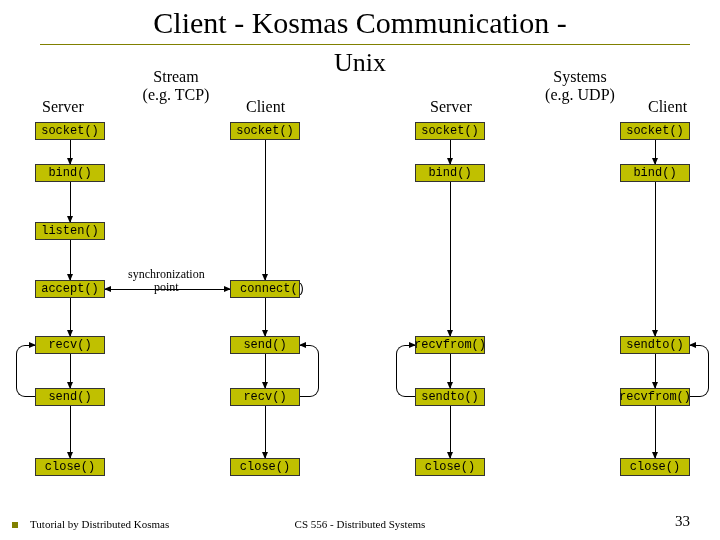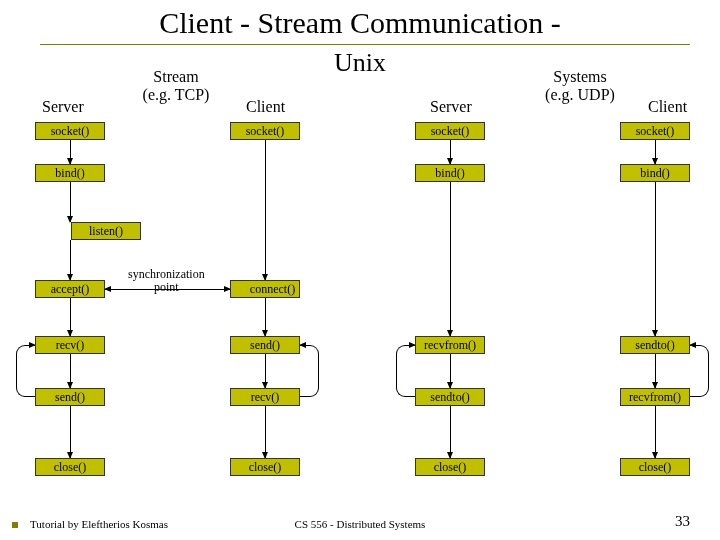--- a/index.html
+++ b/index.html
@@ -50,20 +50,21 @@
     position: absolute;
     width: 70px;
     height: 18px;
     background: #c0c000;
     border: 1px solid #333;
     font-size: 12px;
     display: flex;
     align-items: center;
     justify-content: center;
     z-index: 3;
+    font-family: Liberation Mono, monospace;
   }
   .sync {
     position: absolute;
     font-size: 12px;
     text-align: center;
     line-height: 1.05;
   }
   .footer-left {
     position: absolute;
     left: 30px;
@@ -150,40 +151,40 @@
     border-top: 3.5px solid transparent;
     border-bottom: 3.5px solid transparent;
     border-right: 7px solid #000;
   }
 </style>
 </head>
 <body>
 
 <div class="corner-sq"></div>
 
-<div class="title">Client - Stream Communication -</div>
+<div class="title">Client - Kosmas Communication -</div>
 <div class="title-line"></div>
 <div class="subtitle">Unix</div>
 
 <div class="sublabel" style="left:126px; top:68px; width:100px; white-space:pre-line;">Stream
 (e.g. TCP)</div>
 <div class="sublabel" style="left:530px; top:68px; width:100px; white-space:pre-line;">Systems
 (e.g. UDP)</div>
 
 <div class="sidehdr" style="left:42px;  top:98px;">Server</div>
 <div class="sidehdr" style="left:246px; top:98px;">Client</div>
 <div class="sidehdr" style="left:430px; top:98px;">Server</div>
 <div class="sidehdr" style="left:648px; top:98px;">Client</div>
 
 <div class="sync" style="left:128px; top:268px; white-space:pre-line;">synchronization
 point</div>
 
 <div class="cell" style="left:35px; top:122px;">socket()</div>
 <div class="cell" style="left:35px; top:164px;">bind()</div>
-<div class="cell" style="left:35px; top:222px;margin-left:36px;">listen()</div>
+<div class="cell" style="left:35px; top:222px;">listen()</div>
 <div class="cell" style="left:35px; top:280px;">accept()</div>
 <div class="cell" style="left:35px; top:336px;">recv()</div>
 <div class="cell" style="left:35px; top:388px;">send()</div>
 <div class="cell" style="left:35px; top:458px;">close()</div>
 
 <div class="cell" style="left:230px; top:122px;">socket()</div>
 <div class="cell" style="left:230px; top:280px;padding-left:15px;">connect()</div>
 <div class="cell" style="left:230px; top:336px;">send()</div>
 <div class="cell" style="left:230px; top:388px;">recv()</div>
 <div class="cell" style="left:230px; top:458px;">close()</div>
@@ -229,15 +230,15 @@
 
 <div class="loop right" style="left:300px; top:345px; width:19px; height:52px;"></div>
 <div class="arrow-h loopl" style="left:300px; top:345px; width:19px; background:none;"></div>
 
 <div class="loop left" style="left:396px; top:345px; width:19px; height:52px;"></div>
 <div class="arrow-h loopr" style="left:396px; top:345px; width:19px; background:none;"></div>
 
 <div class="loop right" style="left:690px; top:345px; width:19px; height:52px;"></div>
 <div class="arrow-h loopl" style="left:690px; top:345px; width:19px; background:none;"></div>
 
-<div class="footer-left">Tutorial by Eleftherios Kosmas</div>
+<div class="footer-left">Tutorial by Distributed Kosmas</div>
 <div class="footer-center">CS 556 - Distributed Systems</div>
 <div class="footer-right">33</div>
 
 </body></html>

